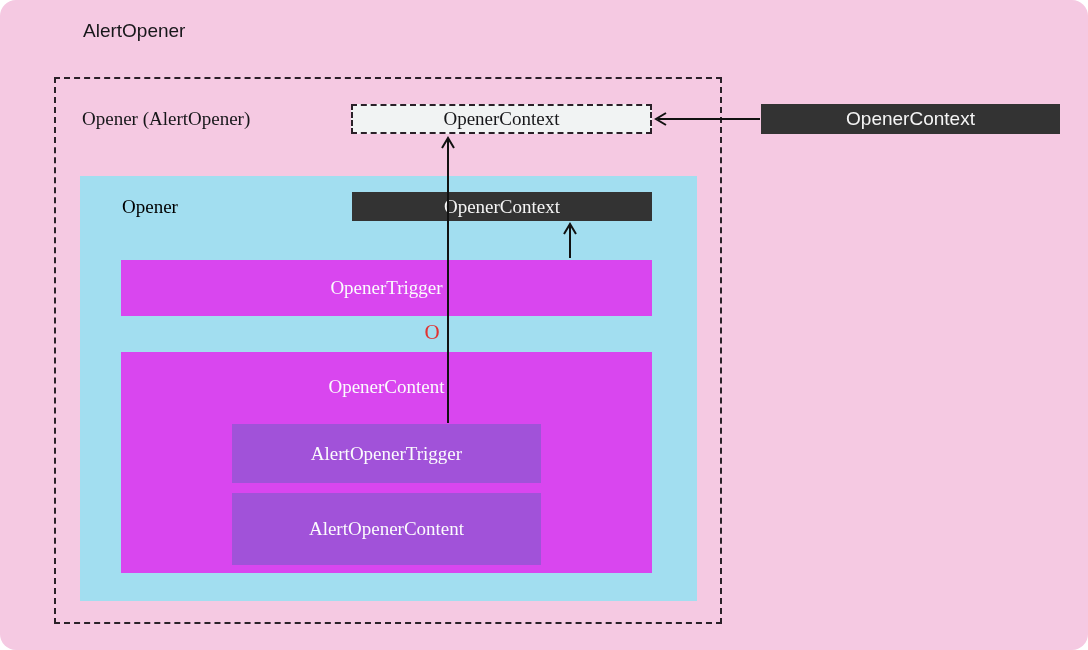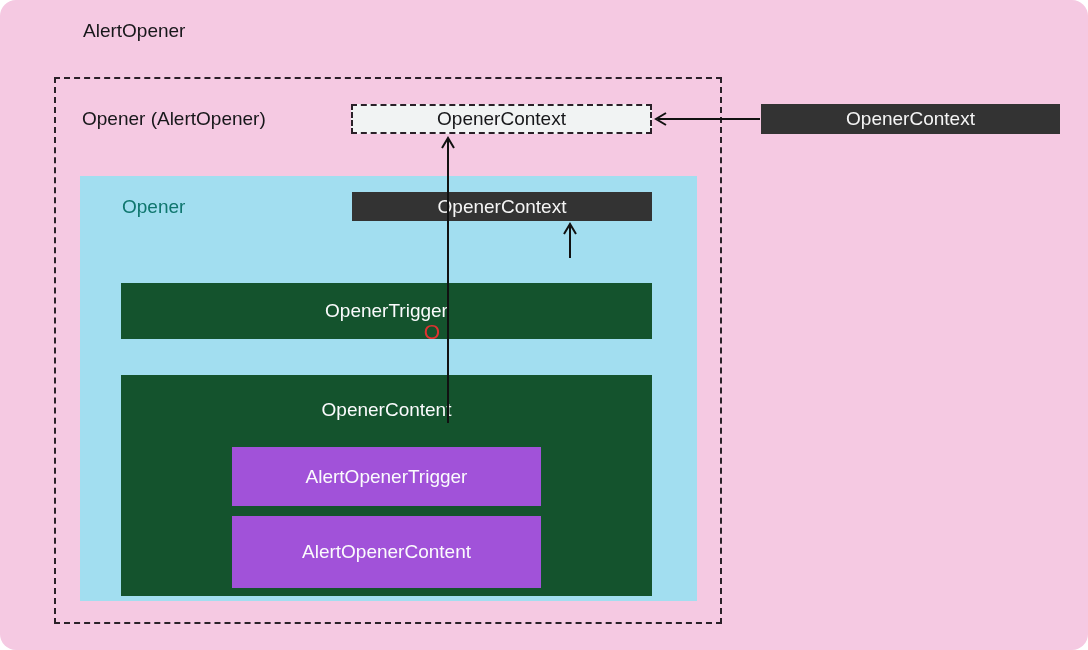--- a/index.html
+++ b/index.html
@@ -25,20 +25,21 @@
     font-size: 19px; line-height: 24px;
     color: #17171a;
   }
 
   
   .outer-frame {
     position: absolute;
     left: 54px; top: 77px;
     width: 668px; height: 547px;
     border: 2px dashed #2a2028;
+    font-family: Liberation Serif, serif;
   }
   .frame-label {
     position: absolute;
     left: 26px; top: 27px;
     font-size: 19px; line-height: 26px;
     color: #17171a;
     white-space: nowrap;
   }
 
   
@@ -70,34 +71,33 @@
   .opener-box {
     position: absolute;
     left: 24px; top: 97px;
     width: 617px; height: 425px;
     background: #a2def0;
   }
   .opener-label {
     position: absolute;
     left: 42px; top: 18px;
     font-size: 19px; line-height: 26px;
-    color: #0f766e;
+    color: #000000;
   }
   .context-chip {
     position: absolute;
     left: 272px; top: 16px;
     width: 300px; height: 29px;
   }
 
   
   .blue-box {
     position: absolute;
-    background: #14532d;
+    background: #d946ef;
     color: #fbfbfd;
-    margin-top: 23px;
   }
   .trigger-box {
     left: 41px; top: 84px;
     width: 531px; height: 56px;
     display: flex; align-items: center; justify-content: center;
     font-size: 19px;
   }
   .content-box {
     left: 41px; top: 176px;
     width: 531px; height: 221px;

